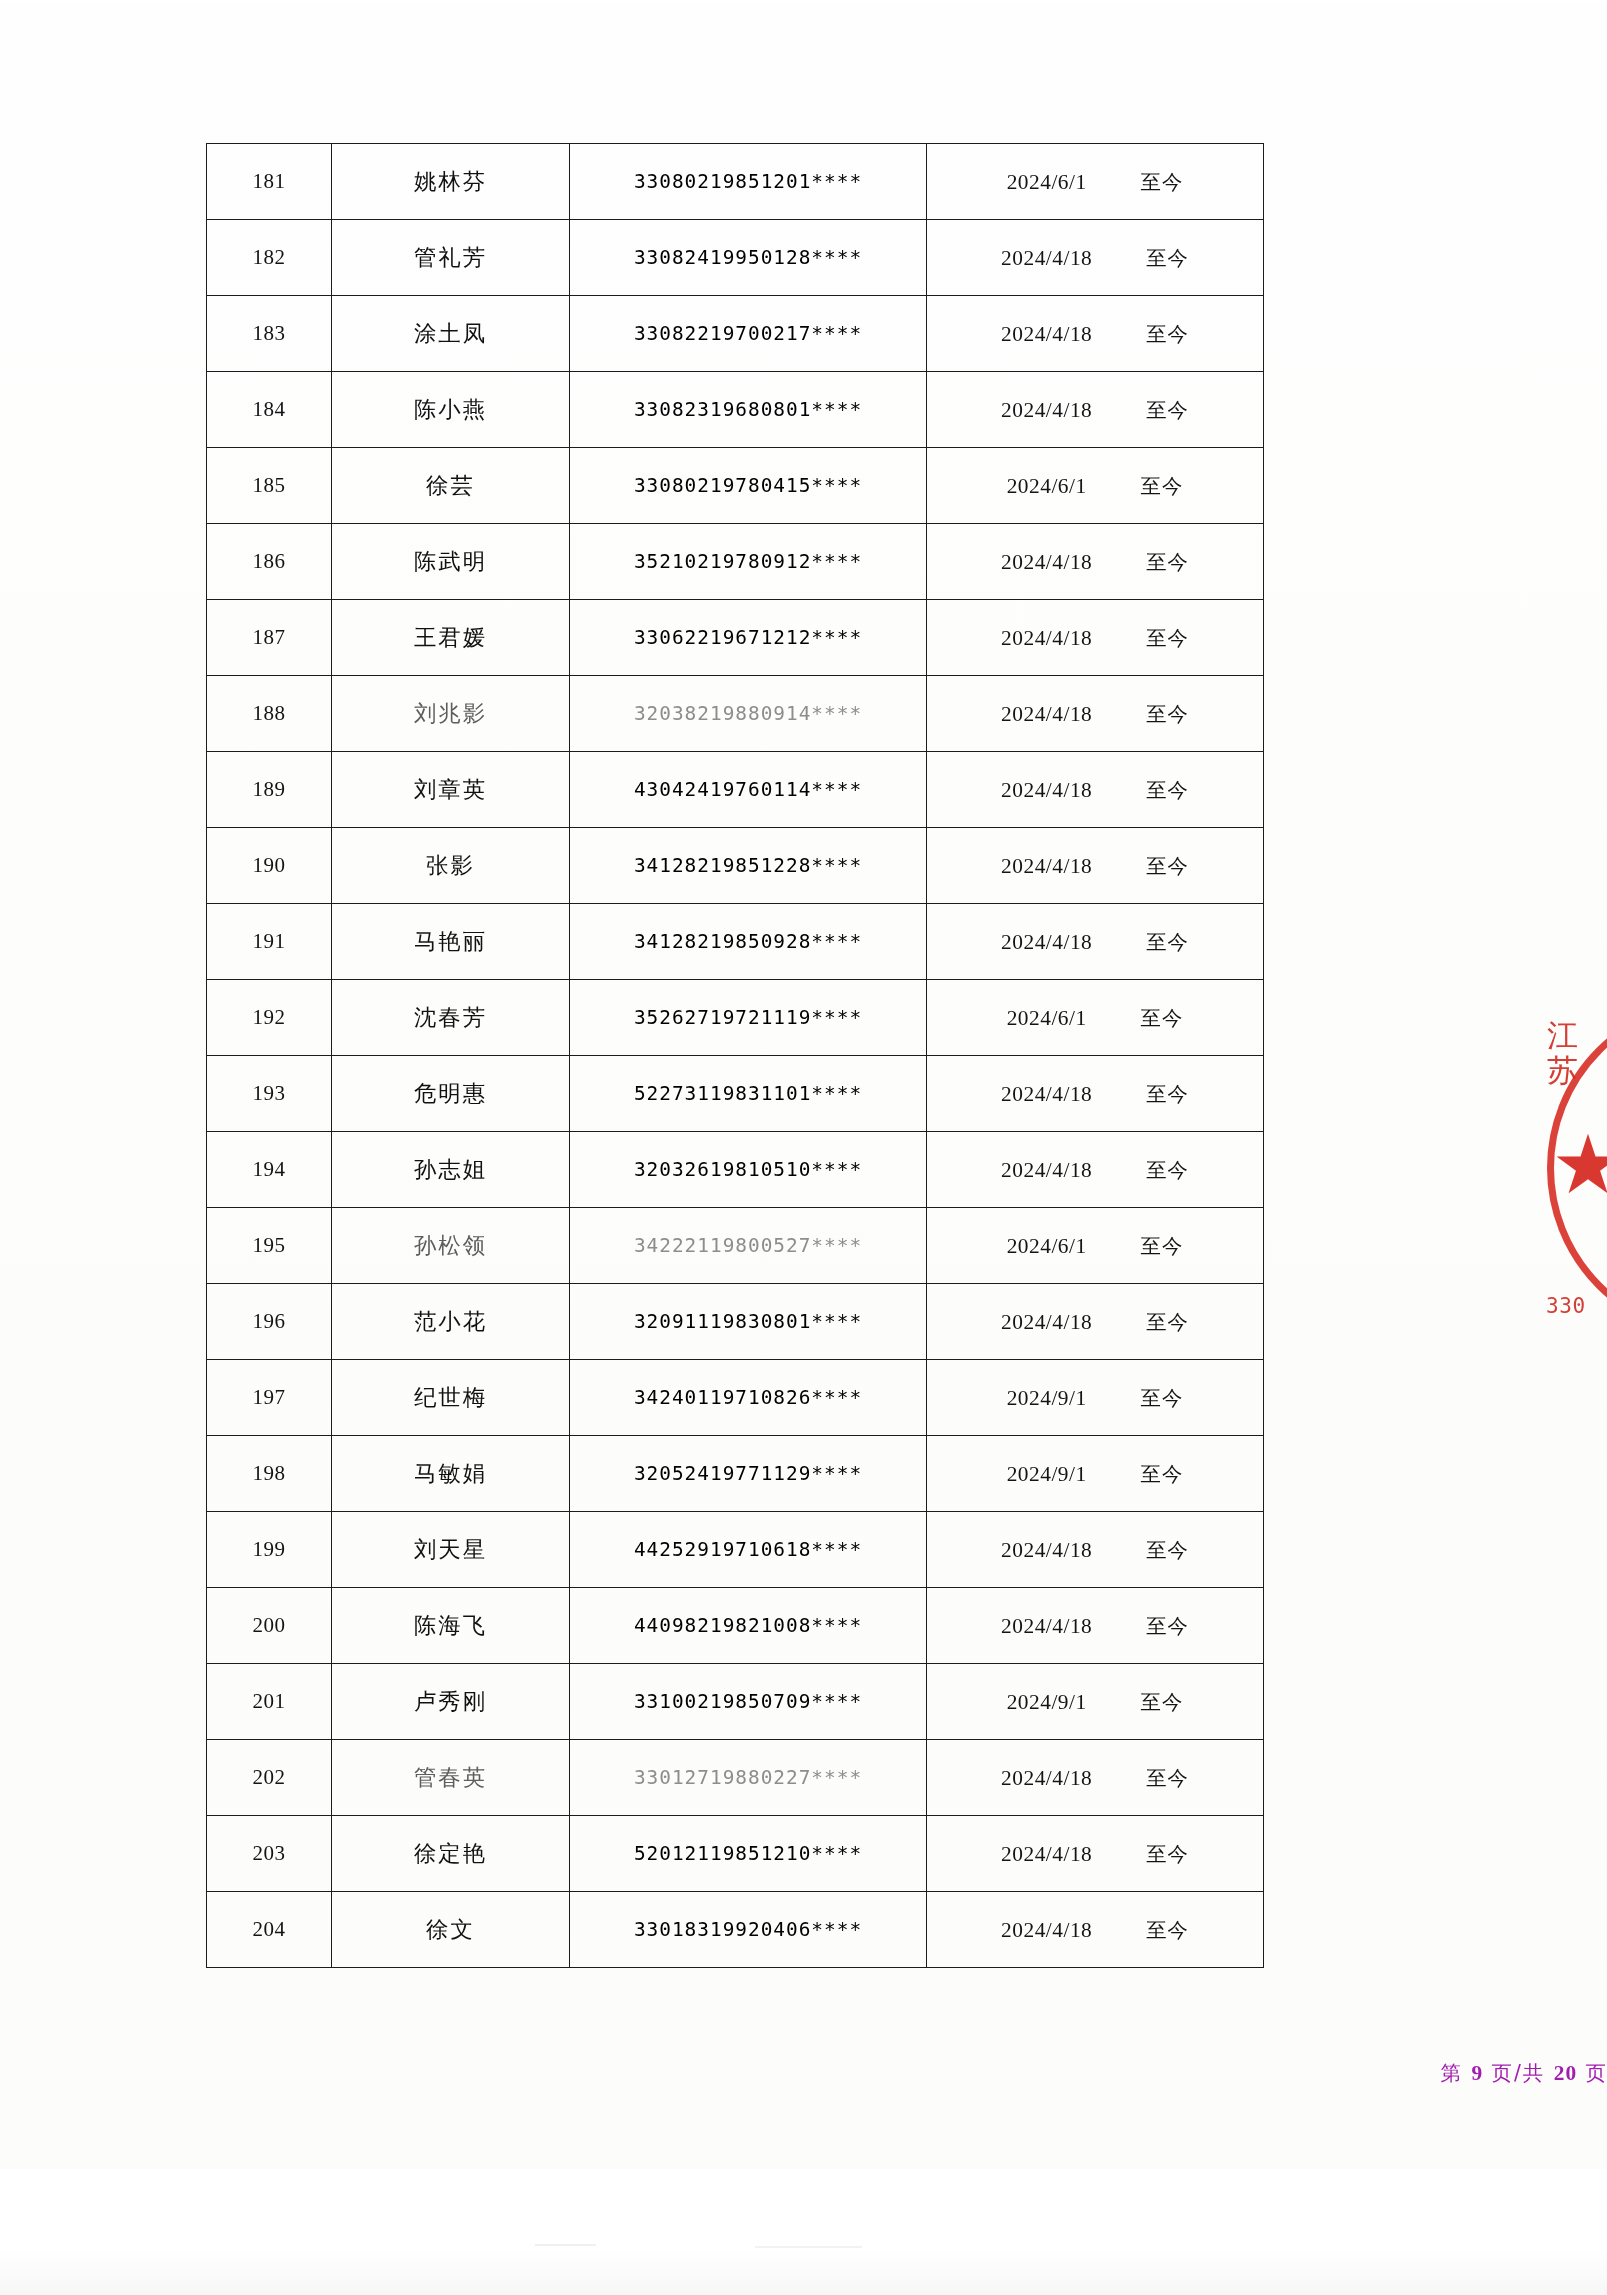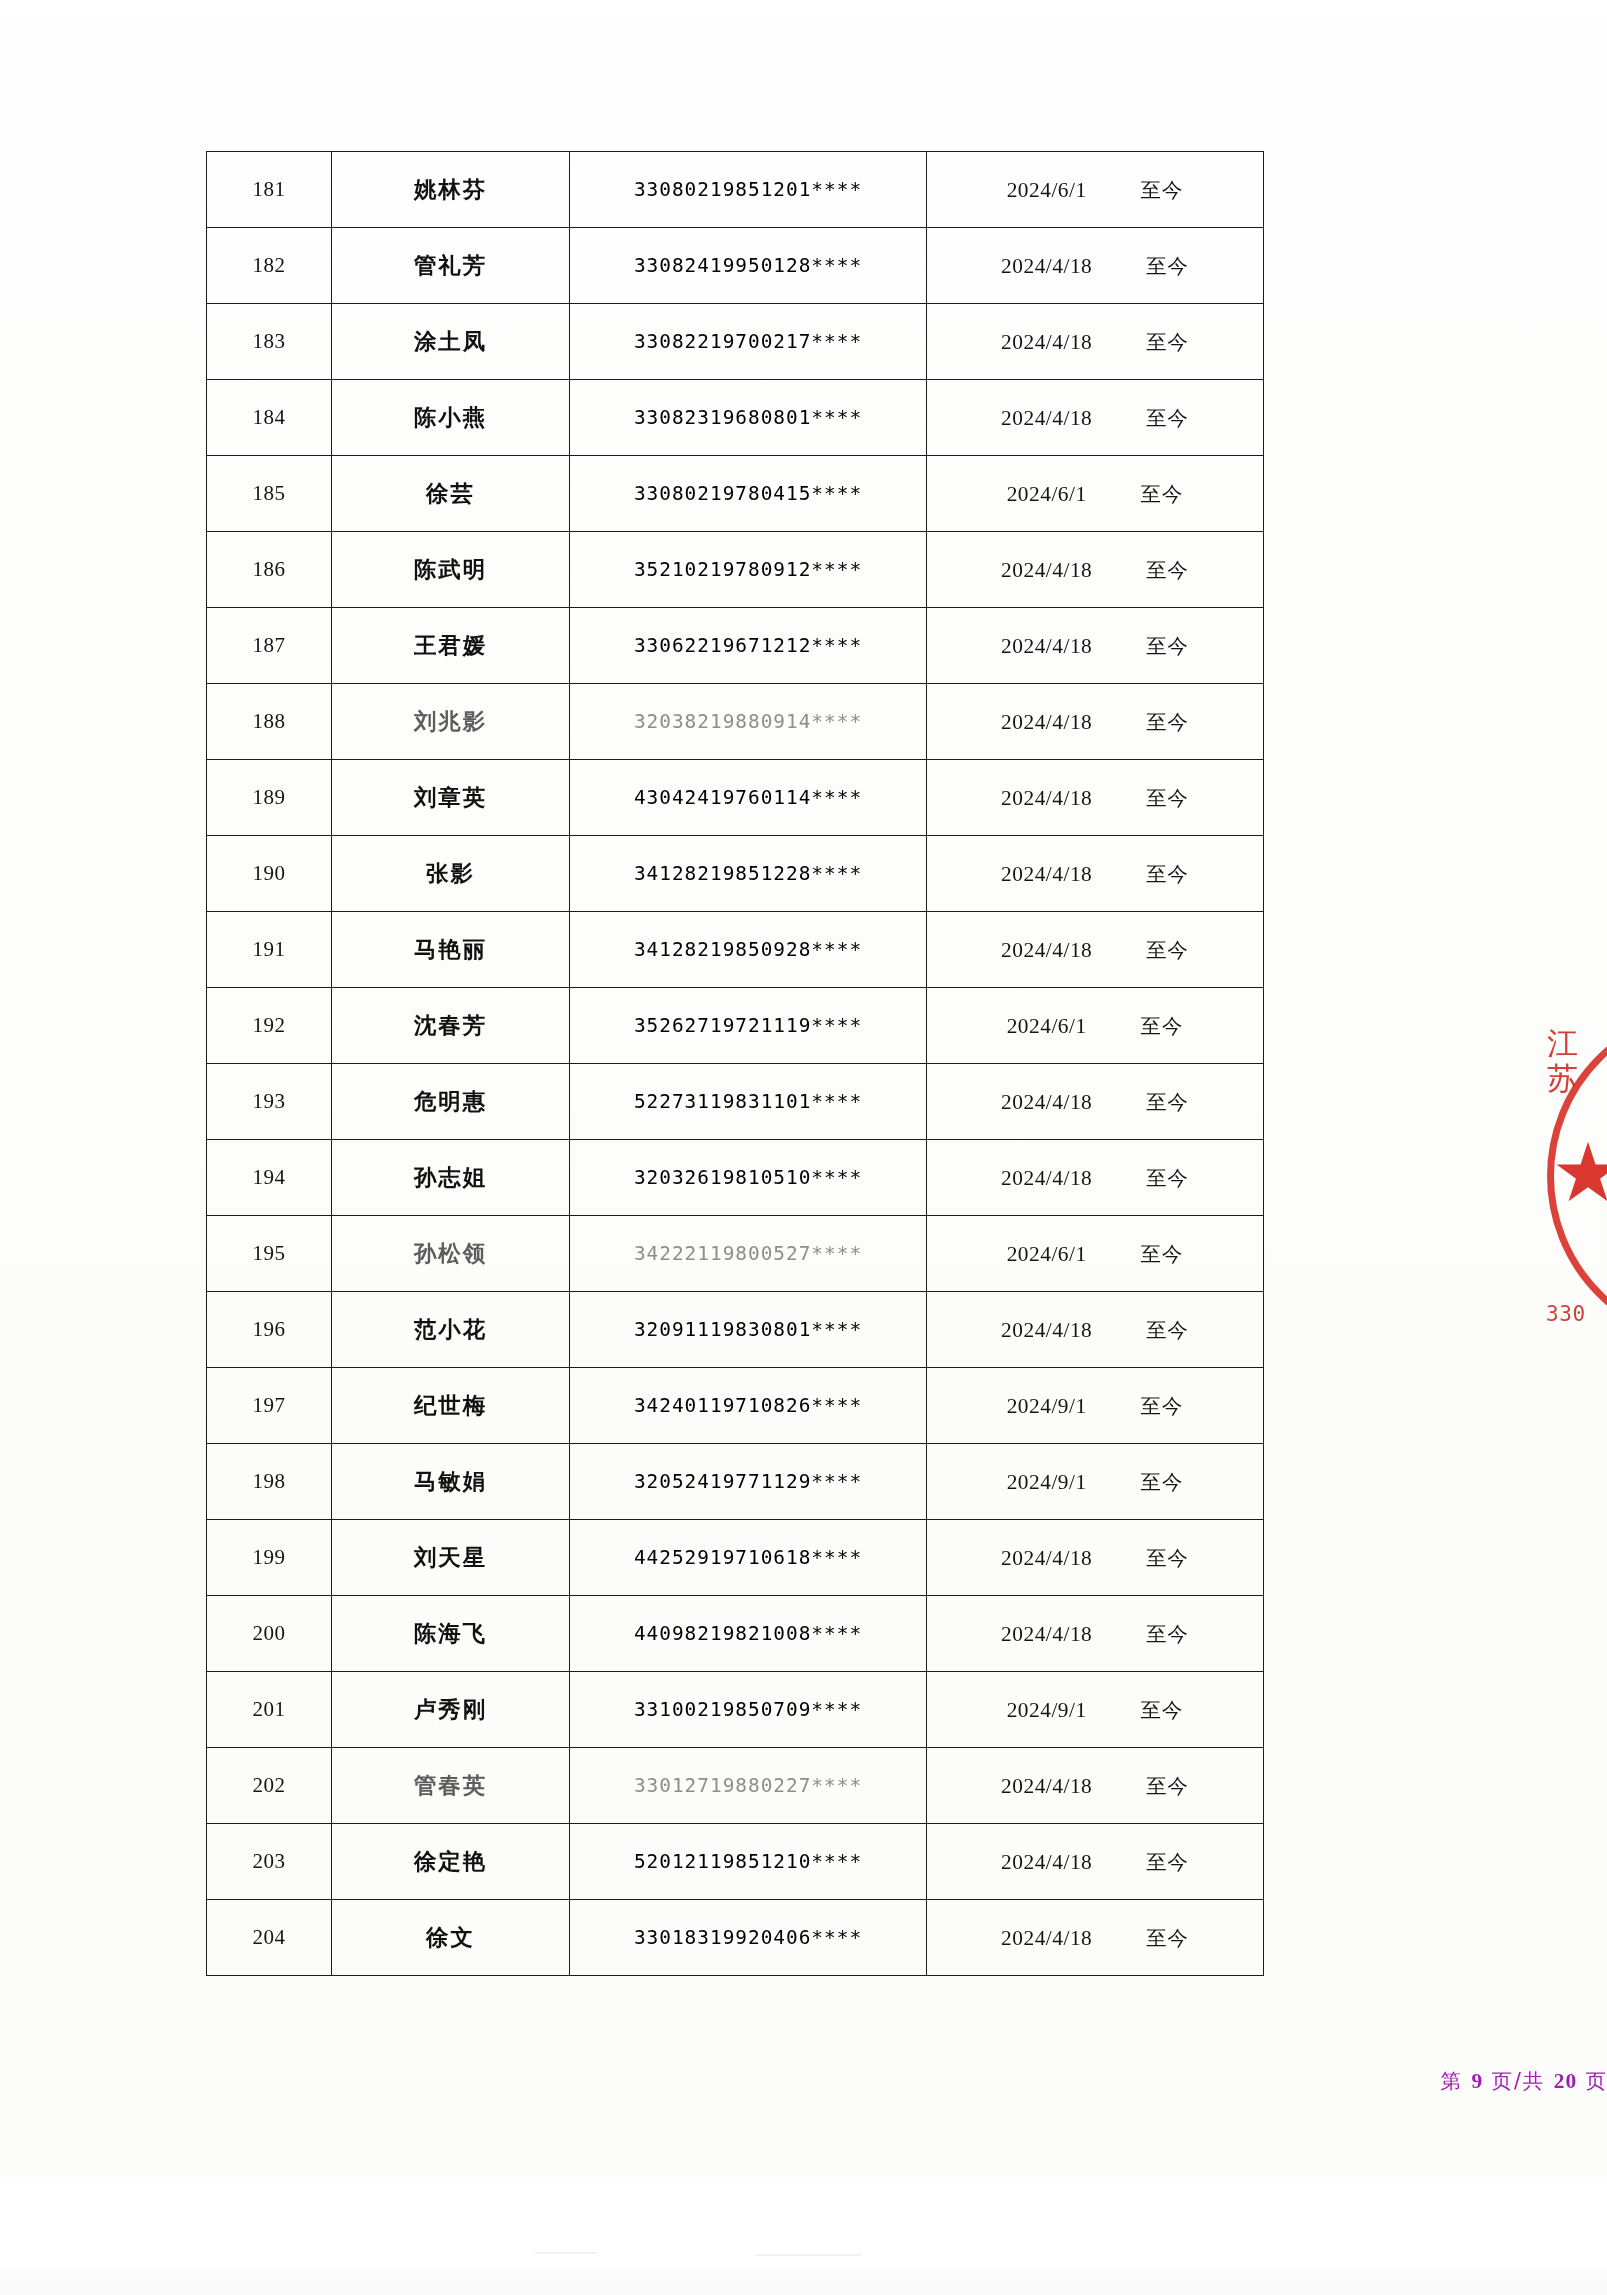--- a/index.html
+++ b/index.html
@@ -13,21 +13,21 @@
     position: relative;
     font-family: "Liberation Serif", serif;
     color: #111111;
     overflow: hidden;
   }
 
   
   #page-sheet {
     position: absolute;
     left: 0;
-    top: 12px;
+    top: 4px;
     width: 1608px;
     height: 2165px;
     background: #fdfdfd;
   }
 
   
   #paper-tint {
     position: absolute;
     left: 0; top: 0; right: 0; bottom: 0;
     background: linear-gradient(180deg, #fefefe 0%, #fdfdfc 40%, #fcfcfb 100%);
@@ -63,21 +63,21 @@
     font-family: "Liberation Serif", serif;
     font-size: 21px;
     letter-spacing: 0.5px;
     color: #141414;
   }
   .cell-name {
     font-family: "DejaVu Sans", sans-serif;
     font-size: 22.4px;
     letter-spacing: 2px;
     color: #111111;
-    font-weight: 700;
+    font-weight: 400;
   }
   .cell-id {
     font-family: "DejaVu Sans Mono", monospace;
     font-size: 19.4px;
     letter-spacing: 1px;
     color: #000000;
   }
   .cell-date {
     font-family: "Liberation Serif", serif;
     font-size: 21.4px;

